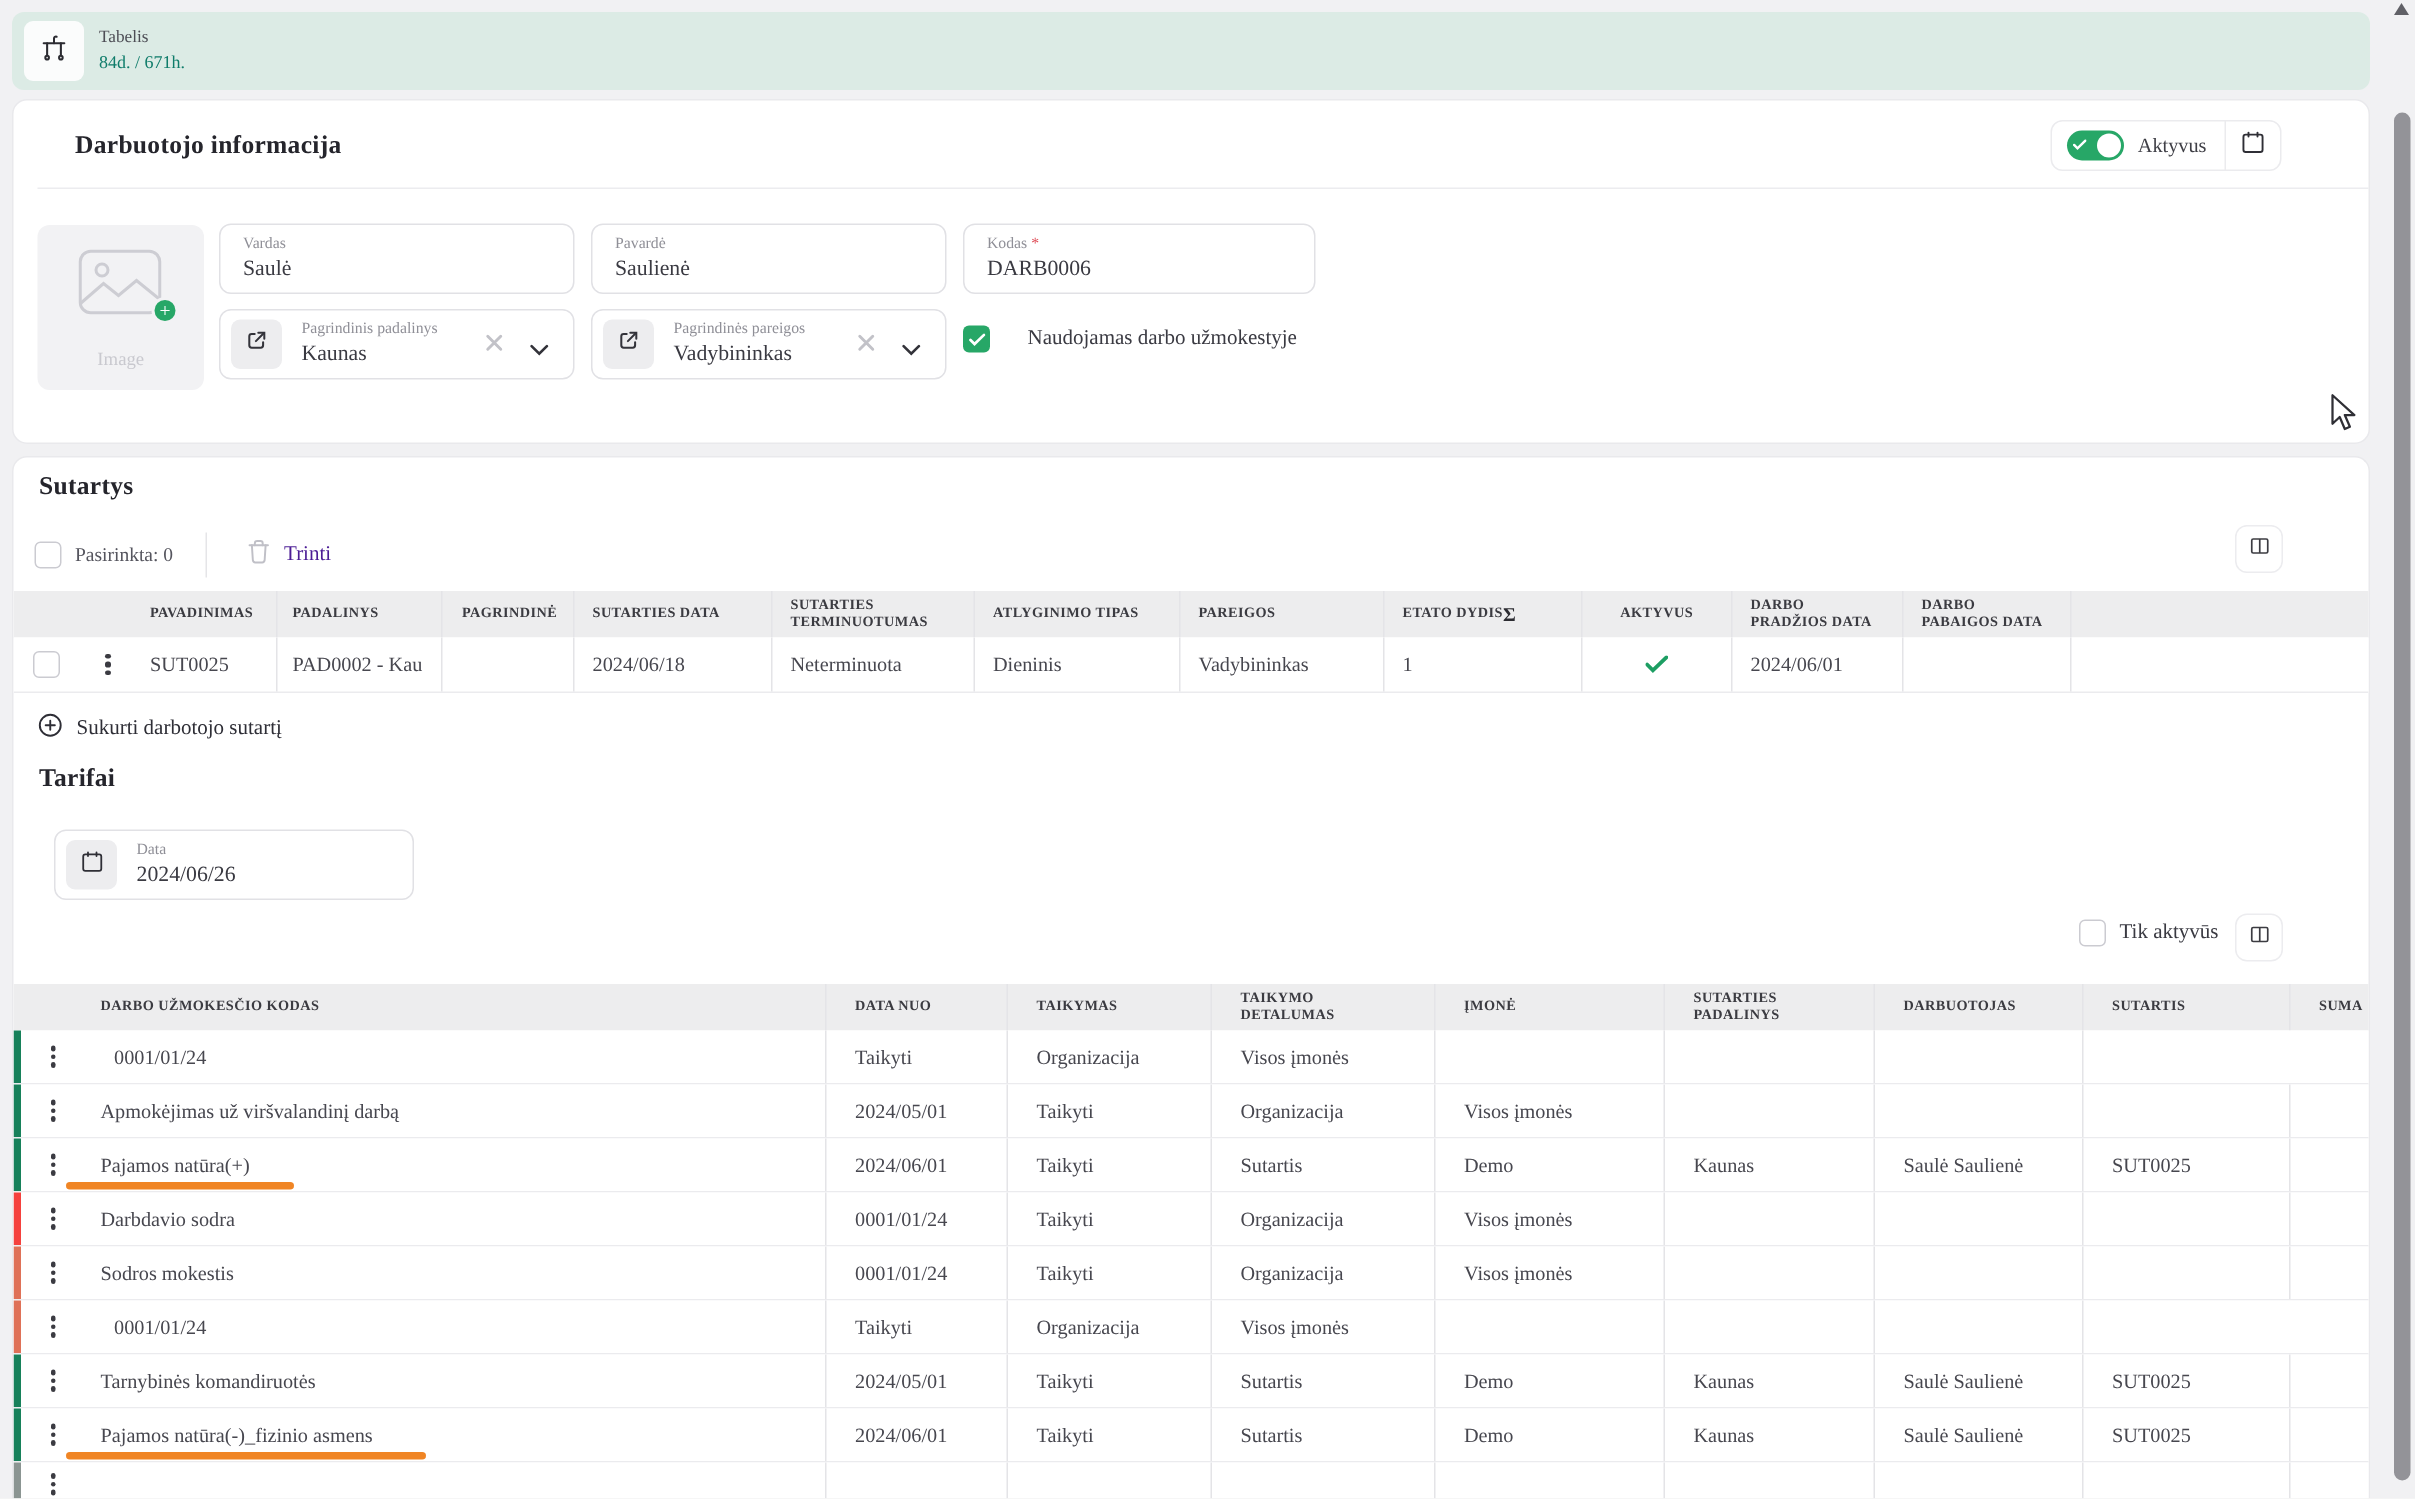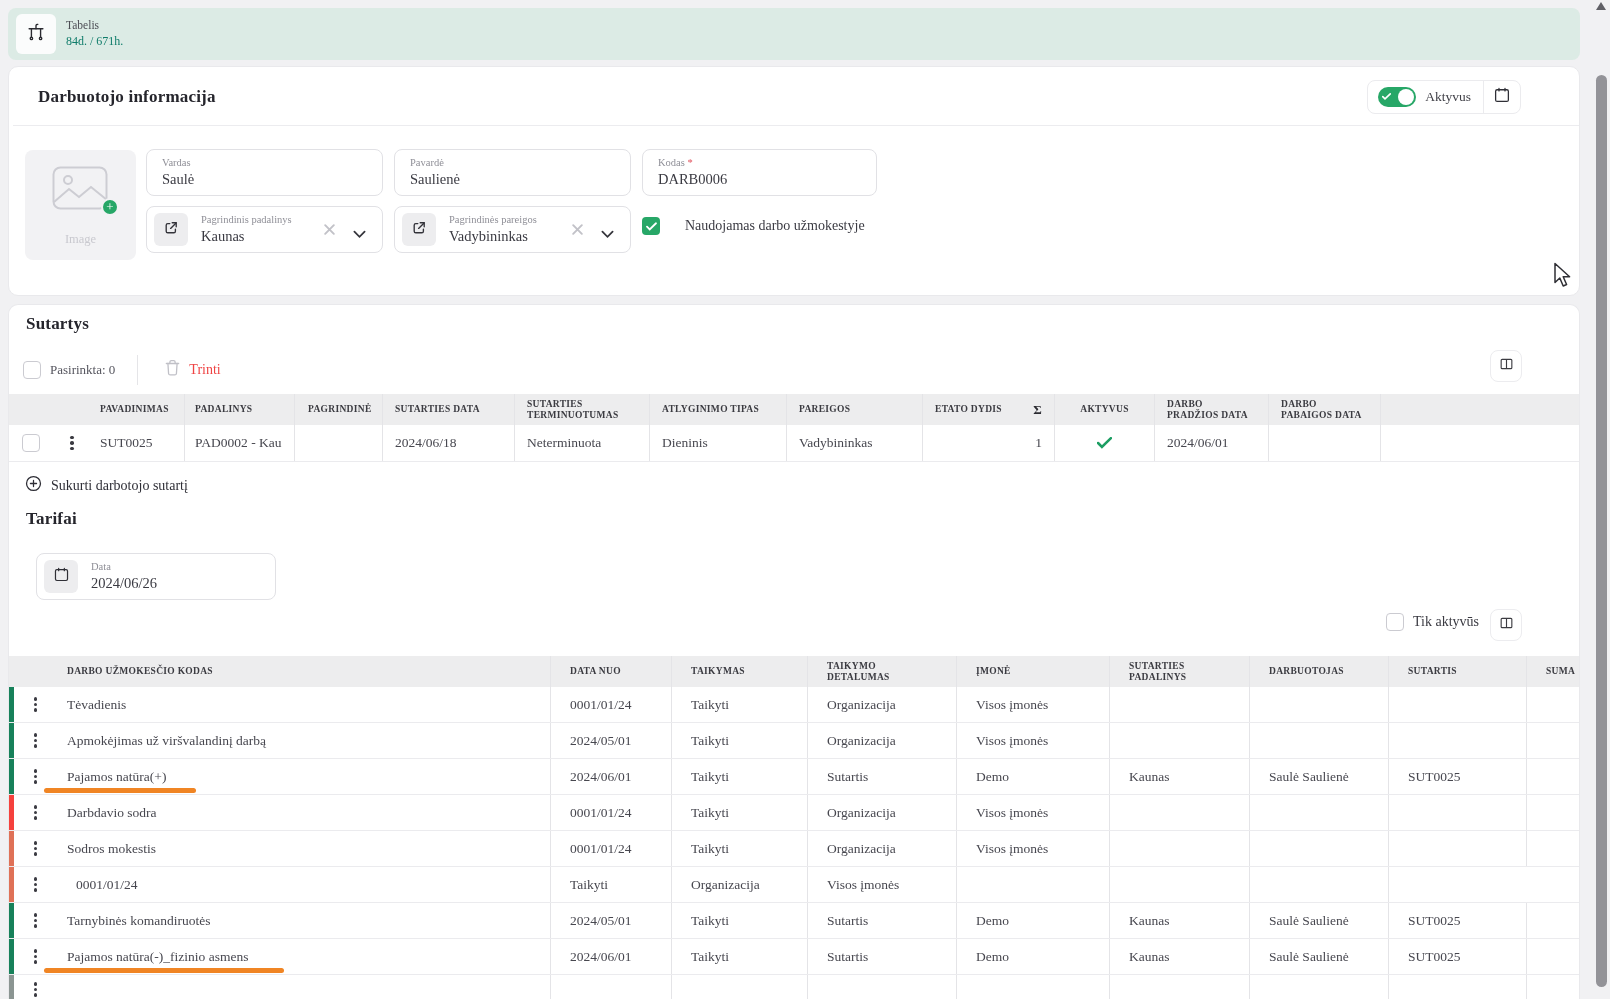--- a/index.html
+++ b/index.html
@@ -10,21 +10,21 @@
 
   
   .banner { position:absolute; left:8px; top:8px; width:1572px; height:52px; background:#dcebe5; border-radius:8px; display:flex; align-items:center; }
   .banner-tile { width:40px; height:40px; margin-left:8px; background:#fbfcfc; border-radius:6px; display:flex; align-items:center; justify-content:center; }
   .banner-text { margin-left:10px; }
   .banner-label { font-size:11.5px; color:#4d4d55; }
   .banner-value { font-size:12px; color:var(--teal); margin-top:3px; }
 
   
   .card1 { top:66px; height:230px; }
-  .card1-header { position:absolute; left:4px; top:0; right:0; height:59px; border-bottom:1px solid #ececef; }
+  .card1-header { position:absolute; left:16px; top:0; right:0; height:59px; border-bottom:1px solid #ececef; }
   .page-title { position:absolute; left:25px; top:20px; font-size:17px; font-weight:700; color:#25252c; letter-spacing:.2px; }
   .toggle-group { position:absolute; right:58px; top:13px; height:34px; display:flex; align-items:center; border:1px solid #ebebee; border-radius:8px; background:#fff; }
   .switch { width:38px; height:20px; margin-left:10px; background:var(--accent-green); border-radius:10px; position:relative; cursor:pointer; }
   .switch .knob { position:absolute; right:2px; top:2px; width:16px; height:16px; background:#fff; border-radius:50%; }
   .switch svg { position:absolute; left:4px; top:5px; }
   .toggle-label { font-size:13.5px; margin:0 12px 0 9px; color:#3f3f46; }
   .tg-div { width:1px; height:34px; background:#ebebee; }
   .icon-btn { width:36px; height:34px; display:flex; align-items:center; justify-content:center; cursor:pointer; }
   .sq-btn { position:absolute; width:32px; height:32px; border:1px solid #ececef; border-radius:8px; background:#fff; display:flex; align-items:center; justify-content:center; cursor:pointer; }
 
@@ -47,35 +47,35 @@
   .check-row { position:absolute; left:633px; top:150px; display:flex; align-items:center; gap:25px; }
   .check-row span { font-size:14px; color:#3a3a42; }
 
   
   .card2 { top:304px; height:695px; overflow:hidden; border-bottom:none; border-bottom-left-radius:0; border-bottom-right-radius:0; }
   .sec-title { position:absolute; font-size:17px; font-weight:700; color:#25252c; letter-spacing:.2px; }
   .toolbar { position:absolute; left:14px; top:50px; height:30px; display:flex; align-items:center; }
   .cbx { width:18px; height:18px; border:1.5px solid #cbcbd1; border-radius:4px; background:#fff; cursor:pointer; }
   .toolbar .lbl { font-size:13px; color:#55555e; margin-left:9px; }
   .toolbar .vd { width:1px; height:30px; background:#e5e5e8; margin:0 26px 0 22px; }
-  .toolbar .trash-lbl { font-size:14px; color:#ef4444; margin-left:8px; }
+  .toolbar .trash-lbl { font-size:14px; color:#4c1d95; margin-left:8px; }
 
   .thead { background:#ededee; height:31px; }
   .thead .c { font-size:9.5px; font-weight:700; color:#3b3b41; letter-spacing:.3px; white-space:pre-line; line-height:11px; }
   .c { display:flex; align-items:center; overflow:hidden; white-space:nowrap; }
   .trow { background:#fff; border-bottom:1px solid #ebebee; font-size:13.5px; color:#47474f; position:relative; }
 
   .sut-table { position:absolute; left:0; top:89px; width:1572px; }
   .sut-grid { display:grid; grid-template-columns:44px 38px 93px 110px 88px 132px 135px 137px 136px 132px 100px 114px 112px 1fr; }
   .sut-grid .c { padding-left:12px; border-left:1px solid #e4e4e7; }
   .sut-grid .c:nth-child(1), .sut-grid .c:nth-child(2), .sut-grid .c:nth-child(3) { border-left:none; }
   .sut-grid .c.sel { justify-content:center; padding-left:0; }
   .sut-grid .c.keb { justify-content:center; padding-left:0; }
   .sut-grid .c.pav { padding-left:9px; }
-  .sut-grid .c.etato { justify-content:space-between; padding-right:12px; }
+  .sut-grid .c.etato { padding-right:12px; }
   .sut-grid .c.ctr { justify-content:center; padding-left:0; }
   .sut-row { height:37px; }
   .sigma { font-size:13px; font-weight:700; color:#2b2b31; }
 
   .kebab { display:inline-block; width:4px; }
   .kebab i { display:block; width:3.5px; height:3.5px; border-radius:50%; background:#3b3b42; margin:2px 0; }
 
   .link-row { position:absolute; left:16px; top:170px; display:flex; align-items:center; gap:9px; cursor:pointer; }
   .link-row span { font-size:14px; color:#2e2e36; }
 
@@ -371,21 +371,20 @@
 
       <div class="tar-grid trow tar-row">
         <div class="c strip" data-strip="green"></div>
         <div class="c keb">
             <span class="kebab">
               <i></i>
               <i></i>
               <i></i>
             </span>
           </div>
-        <div class="c kodas">Tėvadienis</div>
         <div class="c">0001/01/24</div>
         <div class="c">Taikyti</div>
         <div class="c">Organizacija</div>
         <div class="c">Visos įmonės</div>
         <div class="c"></div>
         <div class="c"></div>
         <div class="c"></div>
         <div class="c"></div>
       </div>
 

